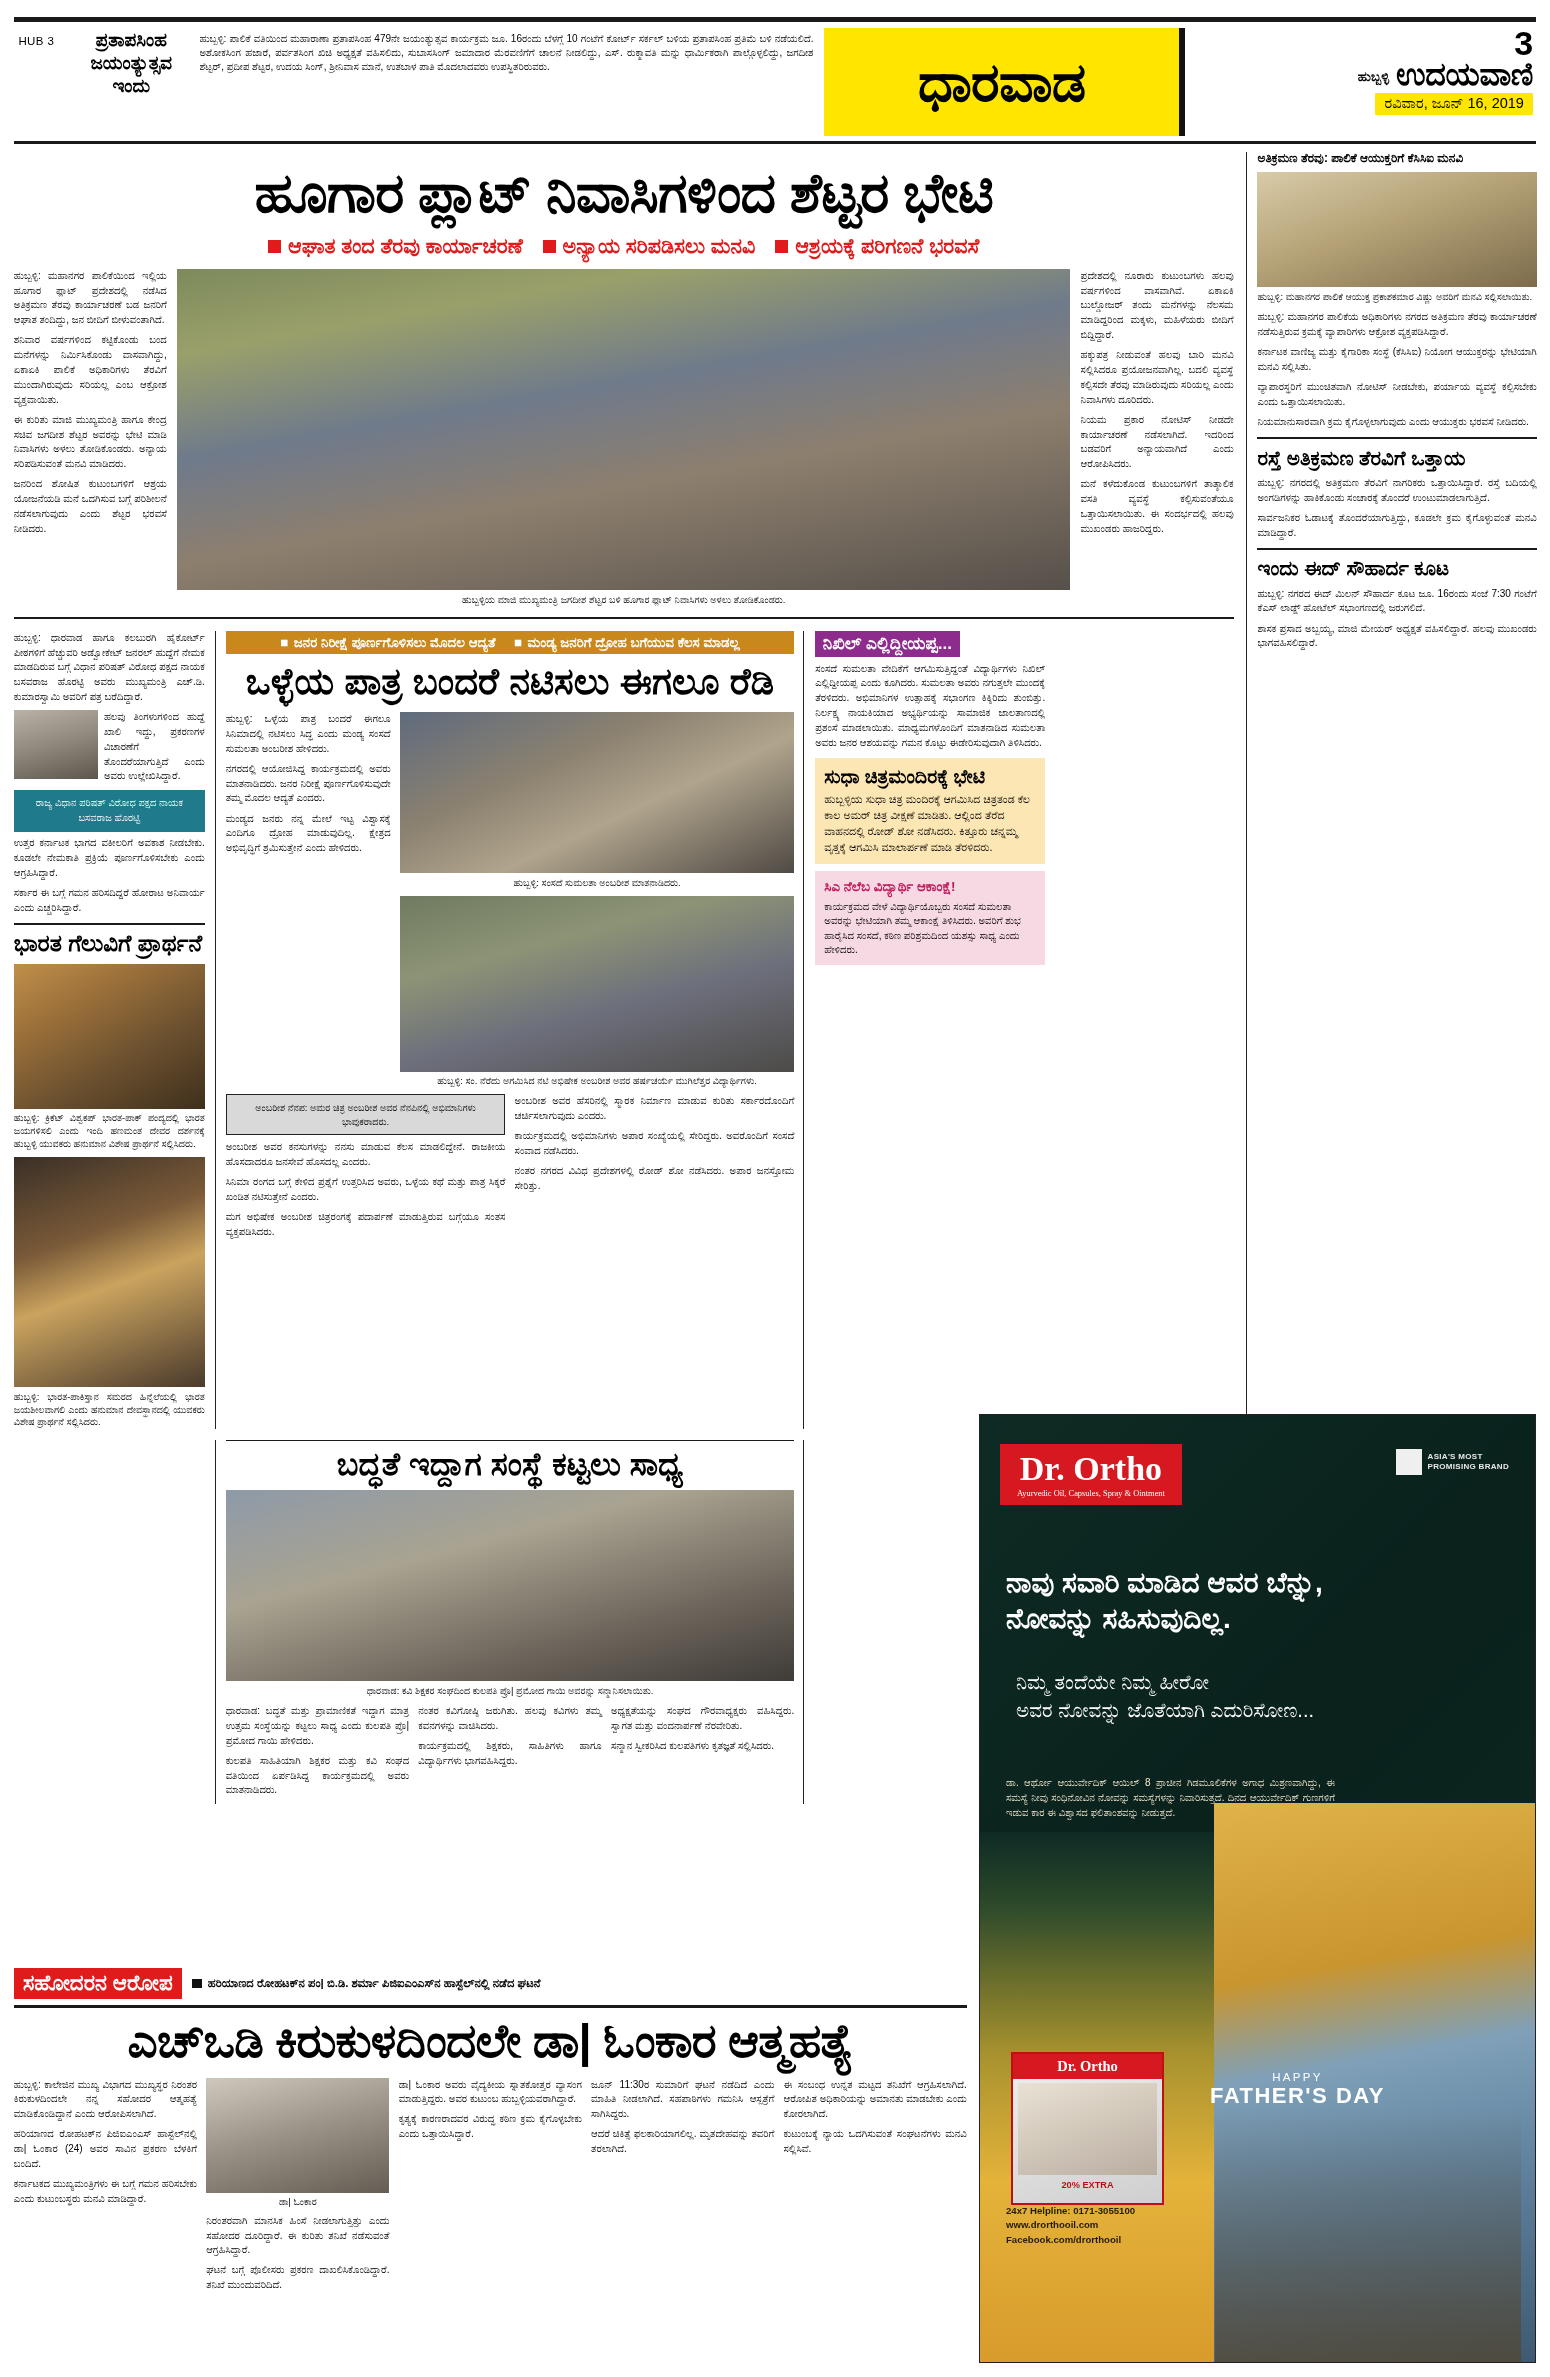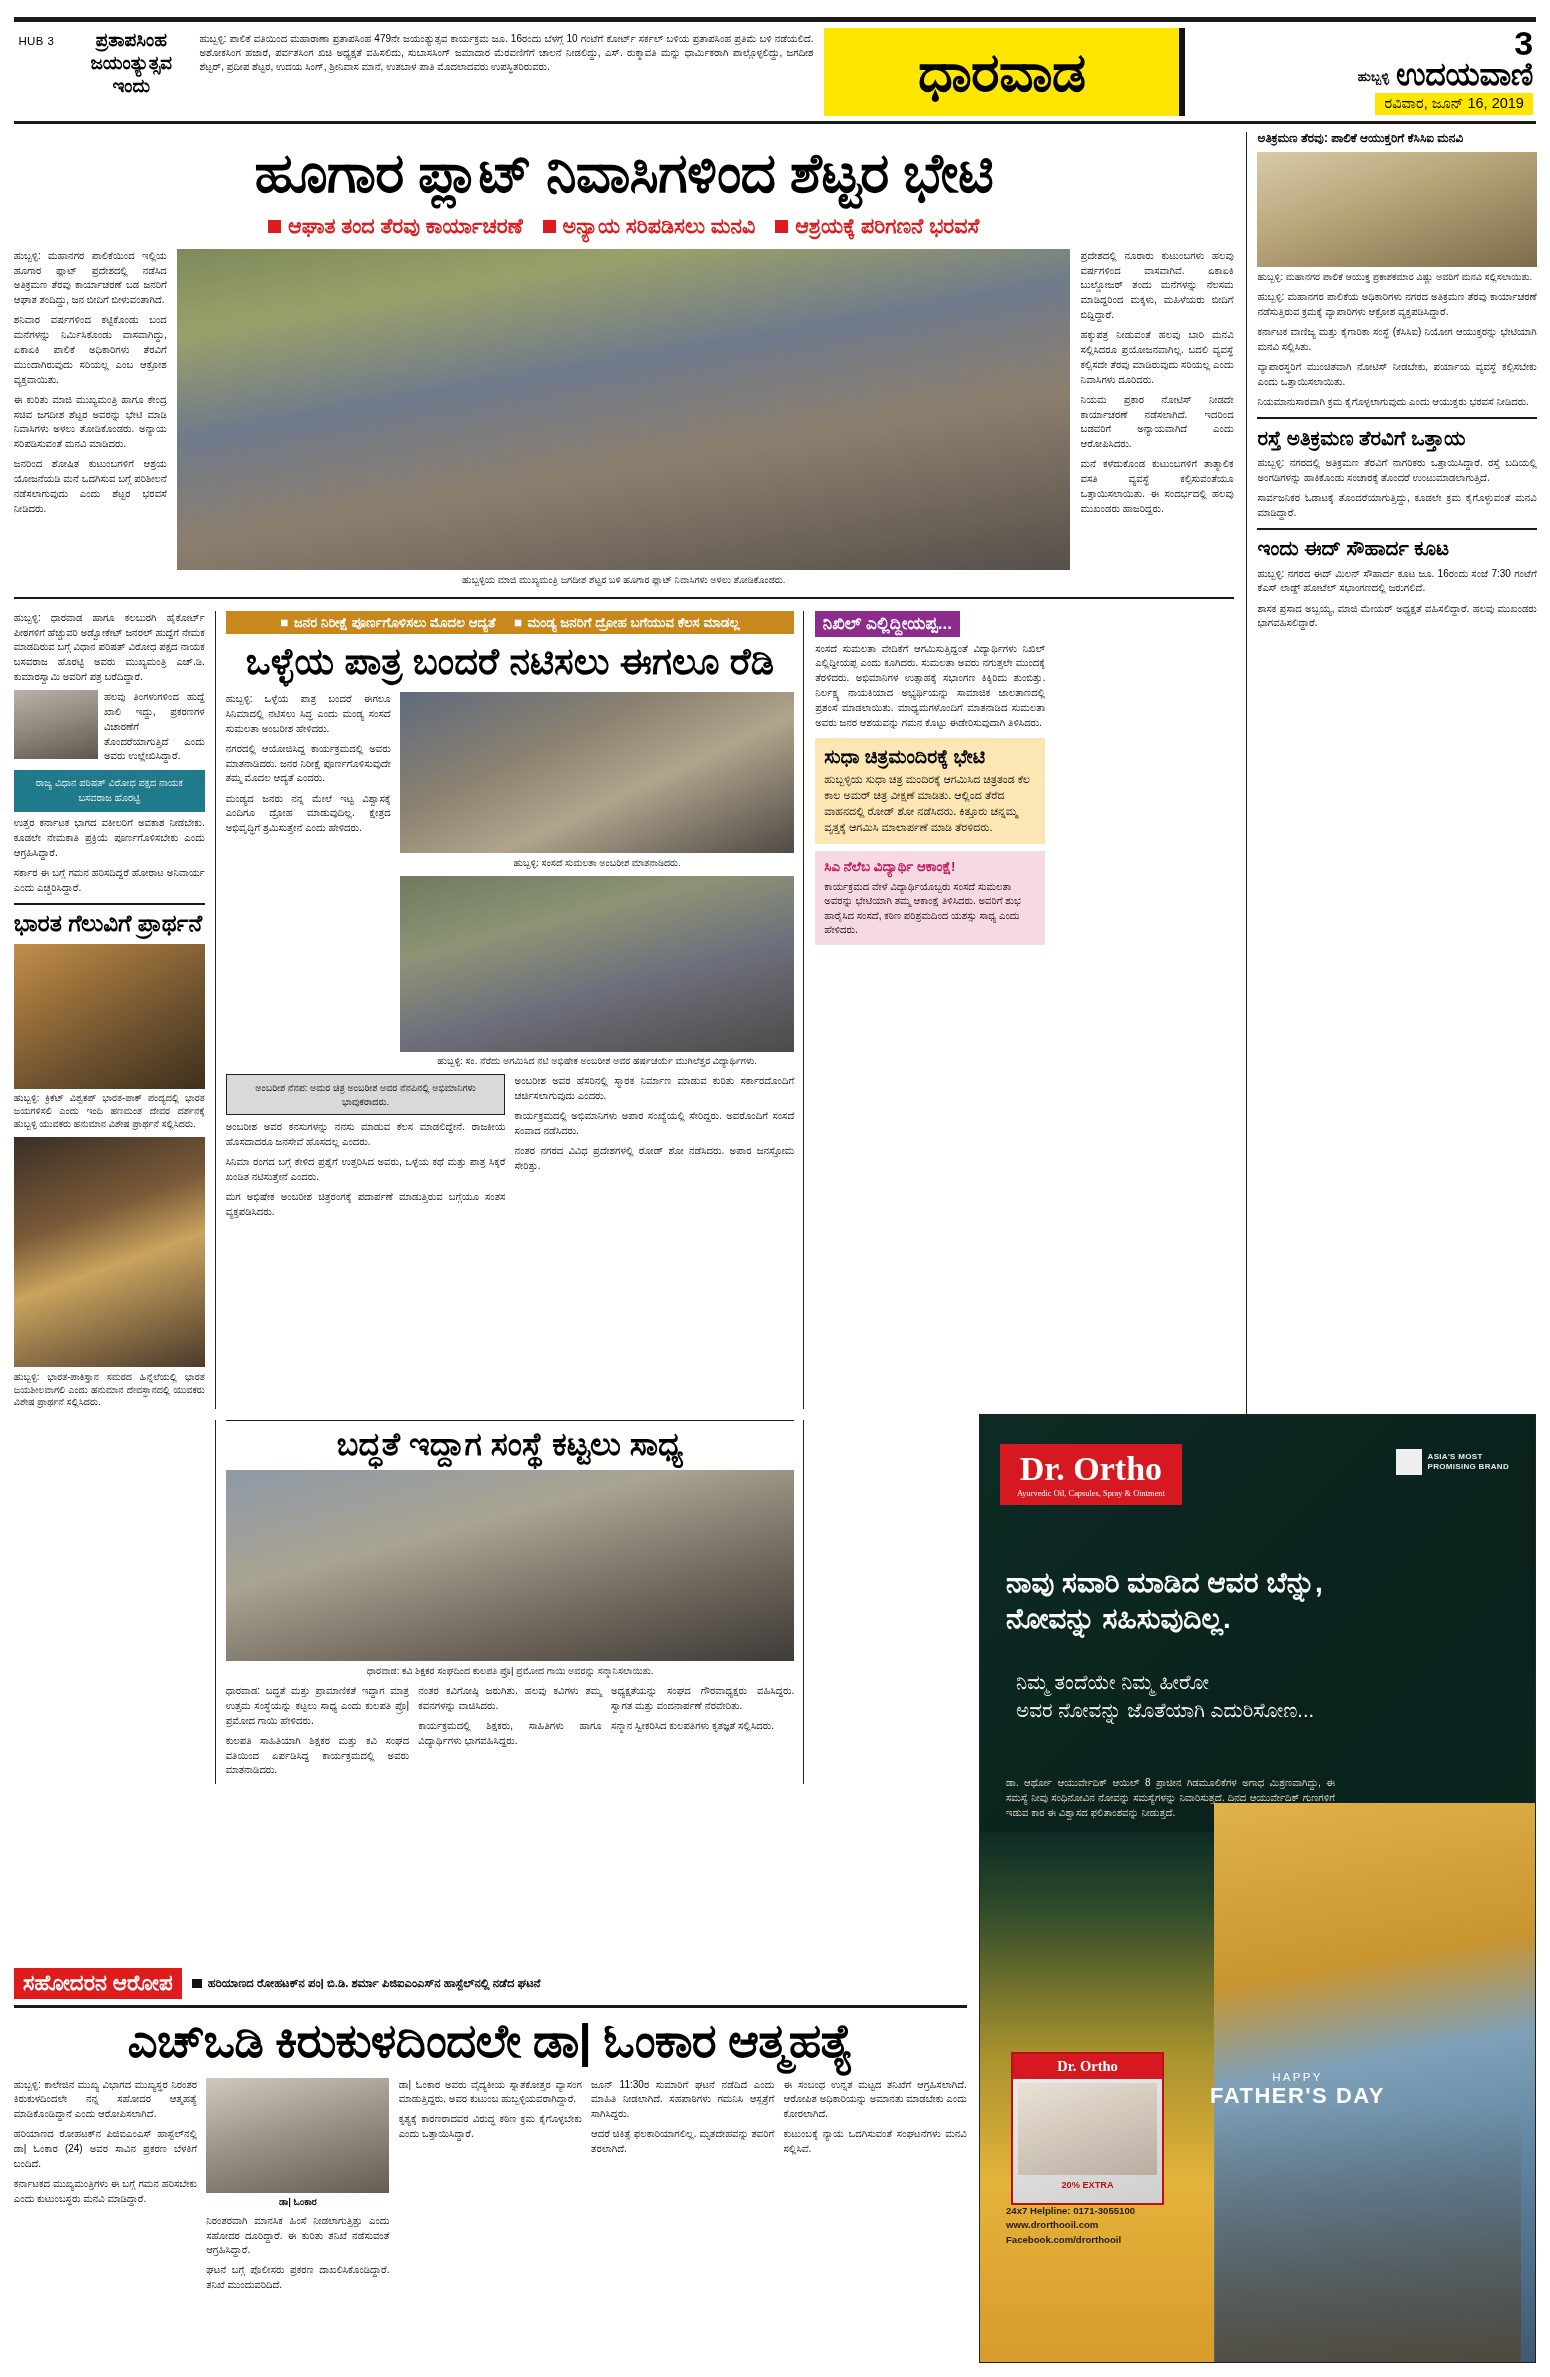--- a/index.html
+++ b/index.html
@@ -21,21 +21,21 @@
   
   .topstrip { display:flex; align-items:flex-start; gap:0; padding-top:6.1px; }
   .hub { font-size:11.5px; letter-spacing:0.4px; padding:6.1px 0 0 4.6px; width:60px; flex:0 0 60px;}
   .pratap-title {
     width:115px; flex:0 0 115px; text-align:center;
     font-size:18.4px; font-weight:bold; line-height:1.25; color:#000;
   }
   .pratap-body { flex:1 1 auto; padding:3.1px 10.7px 0 10.7px; font-size:10px; line-height:1.42; text-align:justify;}
   .masthead-wrap { width:712px; flex:0 0 712px; display:flex; align-items:flex-start; }
   .dwd-yellow {
-    background:#FFE600; width:361px; height:88px;
+    background:#FFE600; width:361px; height:108px;
     display:flex; align-items:center; justify-content:center;
     border-right:6.9px solid #111;
   }
   .dwd-yellow span { font-size:54px; font-weight:bold; line-height:1; letter-spacing:-0.8px;}
   .brand { flex:1; padding-left:10.7px; text-align:right; padding-right:3.1px;}
   .brand .pgno { font-size:34px; font-weight:bold; line-height:.9; margin-bottom:-1.5px;}
   .brand .logo-line { display:flex; align-items:flex-end; justify-content:flex-end; gap:6.9px;}
   .brand .city { font-size:13px; font-weight:bold; padding-bottom:4.6px;}
   .brand .paper { font-size:32px; font-weight:bold; line-height:1; letter-spacing:-0.4px;}
   .brand .dateband { background:#FFE600; font-size:14.5px; font-weight:normal; padding:2.3px 9.2px 3.1px; display:inline-block; margin-top:3.1px;}
@@ -403,21 +403,21 @@
     <h1 class="bigheadline" style="font-size:47px;margin:0 0 10.7px">ಎಚ್‌ಒಡಿ ಕಿರುಕುಳದಿಂದಲೇ ಡಾ| ಓಂಕಾರ ಆತ್ಮಹತ್ಯೆ</h1>
 
     <div style="display:flex;gap:9.2px">
       <div class="col" style="flex:1">
         <p>ಹುಬ್ಬಳ್ಳಿ: ಕಾಲೇಜಿನ ಮುಖ್ಯ ವಿಭಾಗದ ಮುಖ್ಯಸ್ಥರ ನಿರಂತರ ಕಿರುಕುಳದಿಂದಲೇ ನನ್ನ ಸಹೋದರ ಆತ್ಮಹತ್ಯೆ ಮಾಡಿಕೊಂಡಿದ್ದಾನೆ ಎಂದು ಆರೋಪಿಸಲಾಗಿದೆ.</p>
         <p>ಹರಿಯಾಣದ ರೋಹಟಕ್‌ನ ಪಿಜಿಐಎಂಎಸ್ ಹಾಸ್ಟೆಲ್‌ನಲ್ಲಿ ಡಾ| ಓಂಕಾರ (24) ಅವರ ಸಾವಿನ ಪ್ರಕರಣ ಬೆಳಕಿಗೆ ಬಂದಿದೆ.</p>
         <p>ಕರ್ನಾಟಕದ ಮುಖ್ಯಮಂತ್ರಿಗಳು ಈ ಬಗ್ಗೆ ಗಮನ ಹರಿಸಬೇಕು ಎಂದು ಕುಟುಂಬಸ್ಥರು ಮನವಿ ಮಾಡಿದ್ದಾರೆ.</p>
       </div>
       <div class="col" style="flex:1">
         <div class="photo ph-man" style="height:115px;margin-bottom:3.8px"></div>
-        <div class="caption" style="font-weight:bold">ಡಾ| ಓಂಕಾರ</div>
+        <div class="caption" style="font-weight:normal">ಡಾ| ಓಂಕಾರ</div>
         <p style="margin-top:4.6px">ನಿರಂತರವಾಗಿ ಮಾನಸಿಕ ಹಿಂಸೆ ನೀಡಲಾಗುತ್ತಿತ್ತು ಎಂದು ಸಹೋದರ ದೂರಿದ್ದಾರೆ. ಈ ಕುರಿತು ತನಿಖೆ ನಡೆಸುವಂತೆ ಆಗ್ರಹಿಸಿದ್ದಾರೆ.</p>
         <p>ಘಟನೆ ಬಗ್ಗೆ ಪೊಲೀಸರು ಪ್ರಕರಣ ದಾಖಲಿಸಿಕೊಂಡಿದ್ದಾರೆ. ತನಿಖೆ ಮುಂದುವರಿದಿದೆ.</p>
       </div>
       <div class="col" style="flex:1">
         <p>ಡಾ| ಓಂಕಾರ ಅವರು ವೈದ್ಯಕೀಯ ಸ್ನಾತಕೋತ್ತರ ವ್ಯಾಸಂಗ ಮಾಡುತ್ತಿದ್ದರು. ಅವರ ಕುಟುಂಬ ಹುಬ್ಬಳ್ಳಿಯವರಾಗಿದ್ದಾರೆ.</p>
         <p>ಕೃತ್ಯಕ್ಕೆ ಕಾರಣರಾದವರ ವಿರುದ್ಧ ಕಠಿಣ ಕ್ರಮ ಕೈಗೊಳ್ಳಬೇಕು ಎಂದು ಒತ್ತಾಯಿಸಿದ್ದಾರೆ.</p>
       </div>
       <div class="col" style="flex:1">
         <p>ಜೂನ್ 11:30ರ ಸುಮಾರಿಗೆ ಘಟನೆ ನಡೆದಿದೆ ಎಂದು ಮಾಹಿತಿ ನೀಡಲಾಗಿದೆ. ಸಹಪಾಠಿಗಳು ಗಮನಿಸಿ ಆಸ್ಪತ್ರೆಗೆ ಸಾಗಿಸಿದ್ದರು.</p>
         <p>ಆದರೆ ಚಿಕಿತ್ಸೆ ಫಲಕಾರಿಯಾಗಲಿಲ್ಲ. ಮೃತದೇಹವನ್ನು ತವರಿಗೆ ತರಲಾಗಿದೆ.</p>

